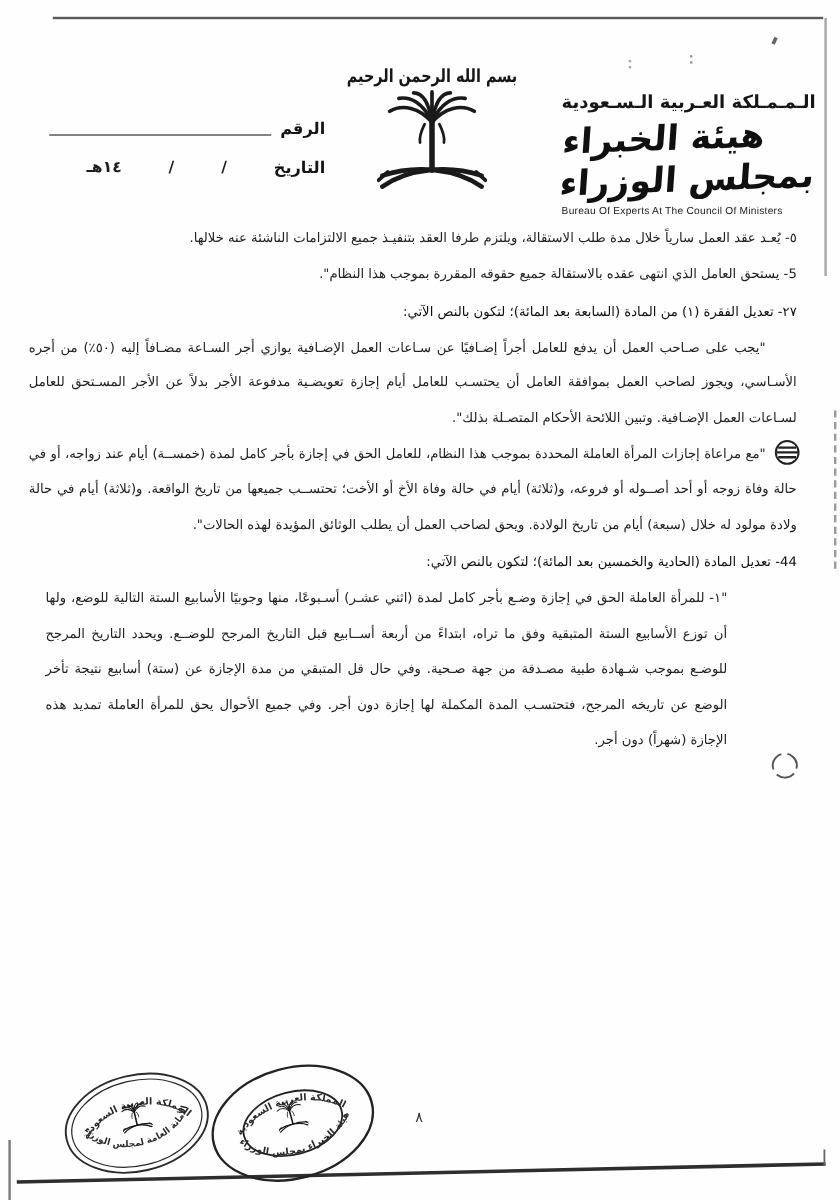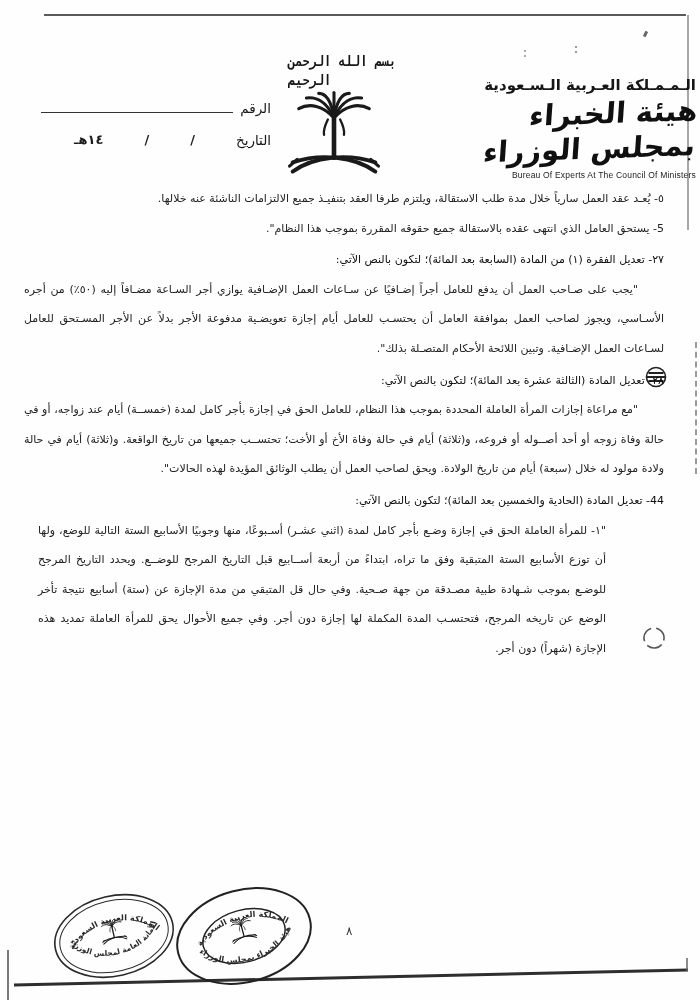--- a/index.html
+++ b/index.html
@@ -13,30 +13,30 @@
   .right-vline{position:absolute;left:687px;top:15px;width:2px;height:215px;background:#8a8a8a;opacity:.75;}
   .right-vline-dashed{position:absolute;left:695px;top:342px;height:132px;width:0;border-left:2px dashed #9a9a9a;}
   .left-vline{position:absolute;left:7px;top:950px;width:2px;height:50px;background:#7a7a7a;}
   .speck-a{position:absolute;left:644px;top:31px;width:3px;height:6px;background:#666;transform:rotate(25deg);}
   .speck-b{position:absolute;left:575px;top:46px;width:2px;height:2px;background:#999;box-shadow:0 5px 0 #999;}
   .speck-c{position:absolute;left:524px;top:50px;width:2px;height:2px;background:#aaa;box-shadow:0 5px 0 #aaa;}
   .hole-filled{position:absolute;left:645px;top:366px;}
   .hole-open{position:absolute;left:642px;top:626px;}
   .bottom-line-svg{position:absolute;left:0;top:958px;}
   
-  .hdr-right{position:absolute;left:468px;top:76px;width:228px;text-align:right;direction:rtl;}
+  .hdr-right{position:absolute;left:468px;top:76px;width:228px;text-align:left;direction:rtl;}
   .kingdom{font-size:15px;font-weight:bold;letter-spacing:.5px;color:#161616;}
   .agency-callig{font-size:29px;font-weight:bold;color:#101010;margin-top:3px;transform:skewX(-6deg) rotate(-2deg);line-height:1.2;}
   .agency-en{font-family:"Liberation Sans",sans-serif;font-size:8.5px;font-weight:normal;color:#222;margin-top:3px;letter-spacing:.2px;direction:ltr;}
-  .hdr-center{position:absolute;left:288px;top:56px;width:144px;text-align:left;font-family:Liberation Mono, monospace;}
+  .hdr-center{position:absolute;left:288px;top:56px;width:144px;text-align:center;}
   .bismillah{font-size:12px;font-weight:bold;color:#161616;transform:scaleY(1.25);letter-spacing:-.5px;}
   .hdr-emblem{width:92px;height:88px;margin-top:4px;}
   .hdr-fields{position:absolute;left:33px;top:92px;width:238px;direction:rtl;}
   .f-row{display:flex;align-items:flex-end;height:24px;margin-bottom:8px;}
-  .f-label{font-size:13.5px;font-weight:normal;white-space:nowrap;color:#141414;margin-top:29px;}
+  .f-label{font-size:13.5px;font-weight:bold;white-space:nowrap;color:#141414;margin-top:29px;}
   .f-line{flex:1;border-bottom:1.5px solid #333;margin:0 7px 3px 8px;height:14px;}
   .f-date{flex:1;display:flex;justify-content:space-evenly;align-items:flex-end;font-size:13px;font-weight:bold;padding-bottom:1px;}
   
   .body-text{
     position:absolute;top:184px;left:24px;right:36px;direction:rtl;
     font-size:11px;line-height:29.6px;text-align:justify;color:#222;
   }
   .doc-item{padding-right:0;}
   .doc-item.hang{padding-right:96px;text-indent:-96px;}
   .doc-heading{font-weight:normal;color:#0e0e0e;margin-top:2px;}
@@ -126,21 +126,20 @@
         <span>١٤هـ</span>
       </span>
     </div>
   </div>
 
   <main class="body-text" lang="ar">
     <div class="doc-item hang">٥- يُعـد عقد العمل سارياً خلال مدة طلب الاستقالة، ويلتزم طرفا العقد بتنفيـذ جميع الالتزامات الناشئة عنه خلالها.</div>
     <div class="doc-item">5- يستحق العامل الذي انتهى عقده بالاستقالة جميع حقوقه المقررة بموجب هذا النظام".</div>
     <div class="doc-heading">٢٧- تعديل الفقرة (١) من المادة (السابعة بعد المائة)؛ لتكون بالنص الآتي:</div>
     <div class="doc-para">"يجب على صـاحب العمل أن يدفع للعامل أجراً إضـافيًا عن سـاعات العمل الإضـافية يوازي أجر السـاعة مضـافاً إليه (٥٠٪) من أجره الأسـاسي، ويجوز لصاحب العمل بموافقة العامل أن يحتسـب للعامل أيام إجازة تعويضـية مدفوعة الأجر بدلاً عن الأجر المسـتحق للعامل لسـاعات العمل الإضـافية. وتبين اللائحة الأحكام المتصـلة بذلك".</div>
-    <div class="doc-heading">٢٨- تعديل المادة (الثالثة عشرة بعد المائة)؛ لتكون بالنص الآتي:</div>
     <div class="doc-para">"مع مراعاة إجازات المرأة العاملة المحددة بموجب هذا النظام، للعامل الحق في إجازة بأجر كامل لمدة (خمســة) أيام عند زواجه، أو في حالة وفاة زوجه أو أحد أصــوله أو فروعه، و(ثلاثة) أيام في حالة وفاة الأخ أو الأخت؛ تحتســب جميعها من تاريخ الواقعة. و(ثلاثة) أيام في حالة ولادة مولود له خلال (سبعة) أيام من تاريخ الولادة. ويحق لصاحب العمل أن يطلب الوثائق المؤيدة لهذه الحالات".</div>
     <div class="doc-heading">44- تعديل المادة (الحادية والخمسين بعد المائة)؛ لتكون بالنص الآتي:</div>
     <div class="doc-para-indent">"١- للمرأة العاملة الحق في إجازة وضـع بأجر كامل لمدة (اثني عشـر) أسـبوعًا، منها وجوبيًا الأسابيع الستة التالية للوضع، ولها أن توزع الأسابيع الستة المتبقية وفق ما تراه، ابتداءً من أربعة أســابيع قبل التاريخ المرجح للوضــع. ويحدد التاريخ المرجح للوضـع بموجب شـهادة طبية مصـدقة من جهة صـحية. وفي حال قل المتبقي من مدة الإجازة عن (ستة) أسابيع نتيجة تأخر الوضع عن تاريخه المرجح، فتحتسـب المدة المكملة لها إجازة دون أجر. وفي جميع الأحوال يحق للمرأة العاملة تمديد هذه الإجازة (شهراً) دون أجر.</div>
   </main>
 
   <div class="page-number">٨</div>
 
   <svg class="stamp stamp-secretariat" width="128" height="88" viewBox="-64 -44 128 88">
     <ellipse rx="60" ry="40" fill="none" stroke="#2a2a2a" stroke-width="1.6"></ellipse>
     <ellipse rx="55" ry="35.5" fill="none" stroke="#2a2a2a" stroke-width="1"></ellipse>

